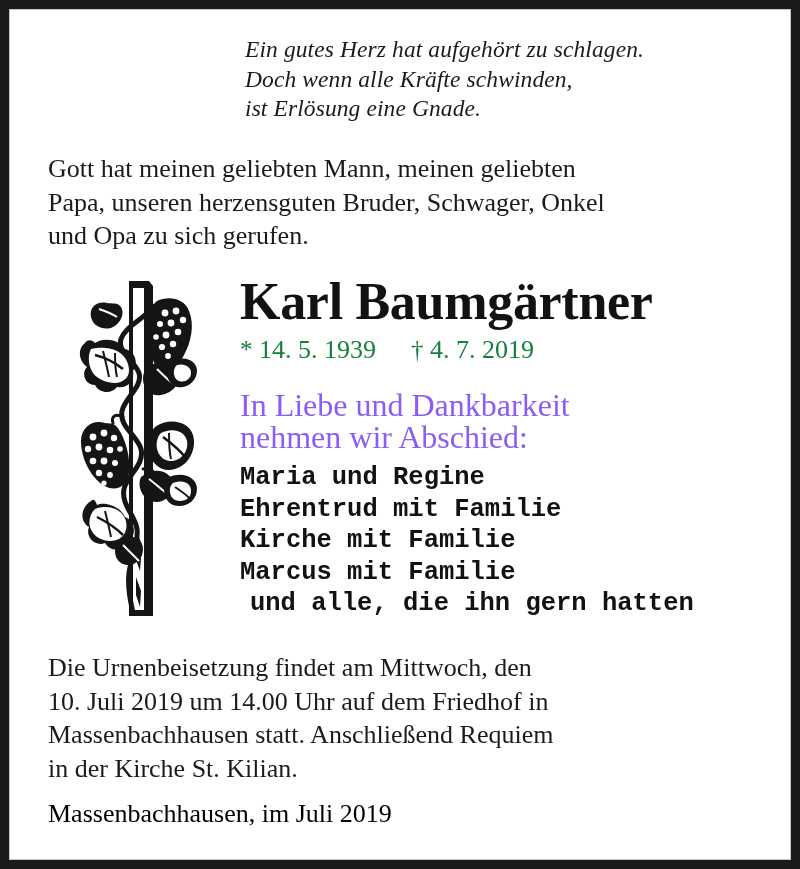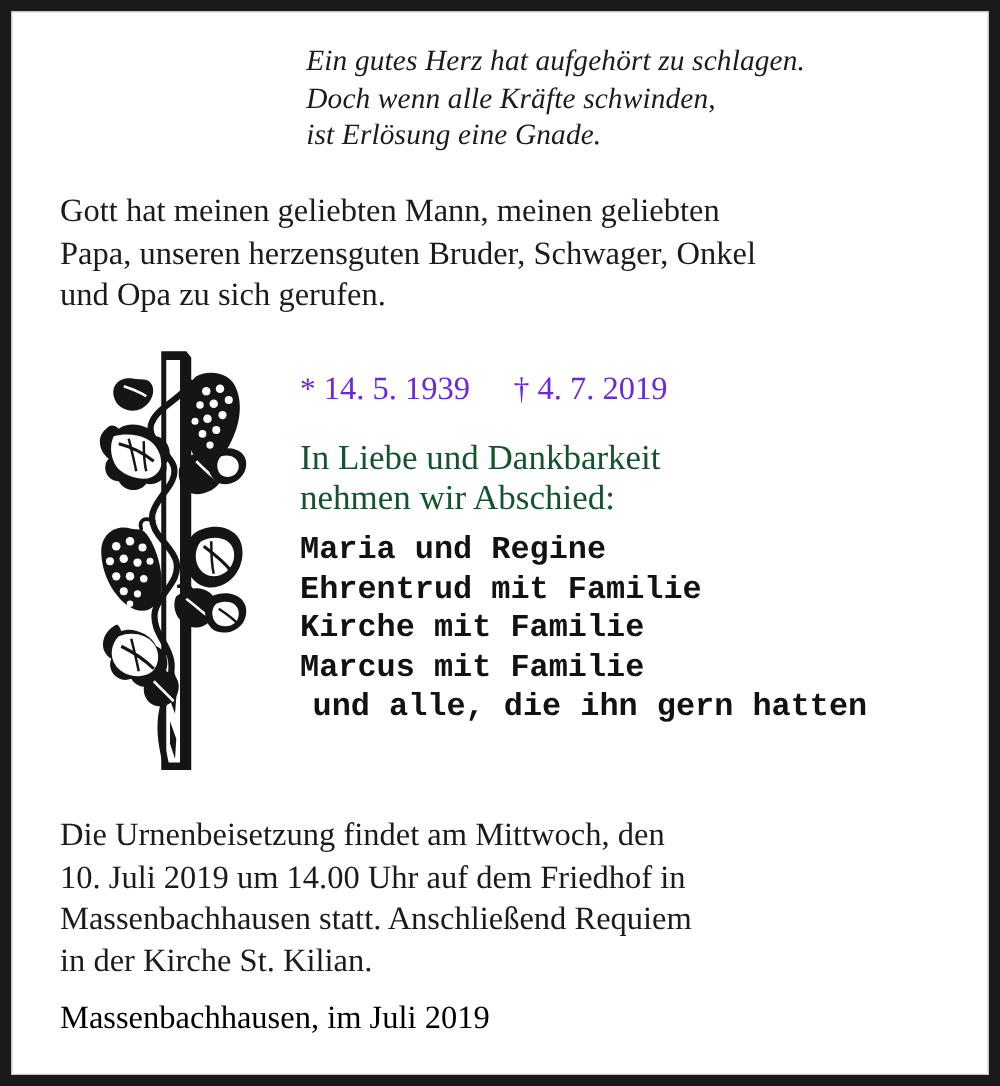--- a/index.html
+++ b/index.html
@@ -64,34 +64,34 @@
   }
   .deceased-name {
     font-weight: 700;
     font-size: 52px;
     line-height: 58px;
     letter-spacing: -0.3px;
     color: #121212;
     white-space: nowrap;
   }
   .dates {
-    margin-top: 23px;
+    margin-top: 4px;
     font-size: 26px;
     line-height: 30px;
-    color: #6d28d9;
+    color: #15803d;
     white-space: nowrap;
   }
   .dates .sym { font-size: 25px; }
   .dates .gap { display: inline-block; width: 22px; }
 
   .farewell {
     margin-top: 24px;
-    font-size: 28px;
+    font-size: 32px;
     line-height: 32px;
-    color: #14532d;
+    color: #8b5cf6;
   }
   .farewell div { white-space: nowrap; }
 
   .mourners {
     margin-top: 9px;
     font-weight: 700;
     font-size: 25.5px;
     line-height: 31.5px;
     color: #121212;
     font-family: Liberation Mono, monospace;
@@ -250,20 +250,21 @@
           <path d="M46 268 C52 274 58 280 62 284" fill="none" stroke="#ffffff" stroke-width="2"></path>
 
           <path d="M70 30 C78 26 84 30 82 36" fill="none" stroke="#151515" stroke-width="3" stroke-linecap="round"></path>
           <path d="M46 140 C38 136 34 140 36 146" fill="none" stroke="#151515" stroke-width="3" stroke-linecap="round"></path>
           <path d="M66 192 C74 190 78 194 76 200" fill="none" stroke="#151515" stroke-width="3" stroke-linecap="round"></path>
         </g>
       </svg>
     </div>
 
     <div class="namecol">
+      <div class="deceased-name">Karl Baumgärtner</div>
       <div class="dates">
         <span class="sym">*</span>
         <span>14. 5. 1939</span>
         <span class="gap"></span>
         <span class="sym">†</span>
         <span>4. 7. 2019</span>
       </div>
 
       <div class="farewell">
         <div>In Liebe und Dankbarkeit</div>

